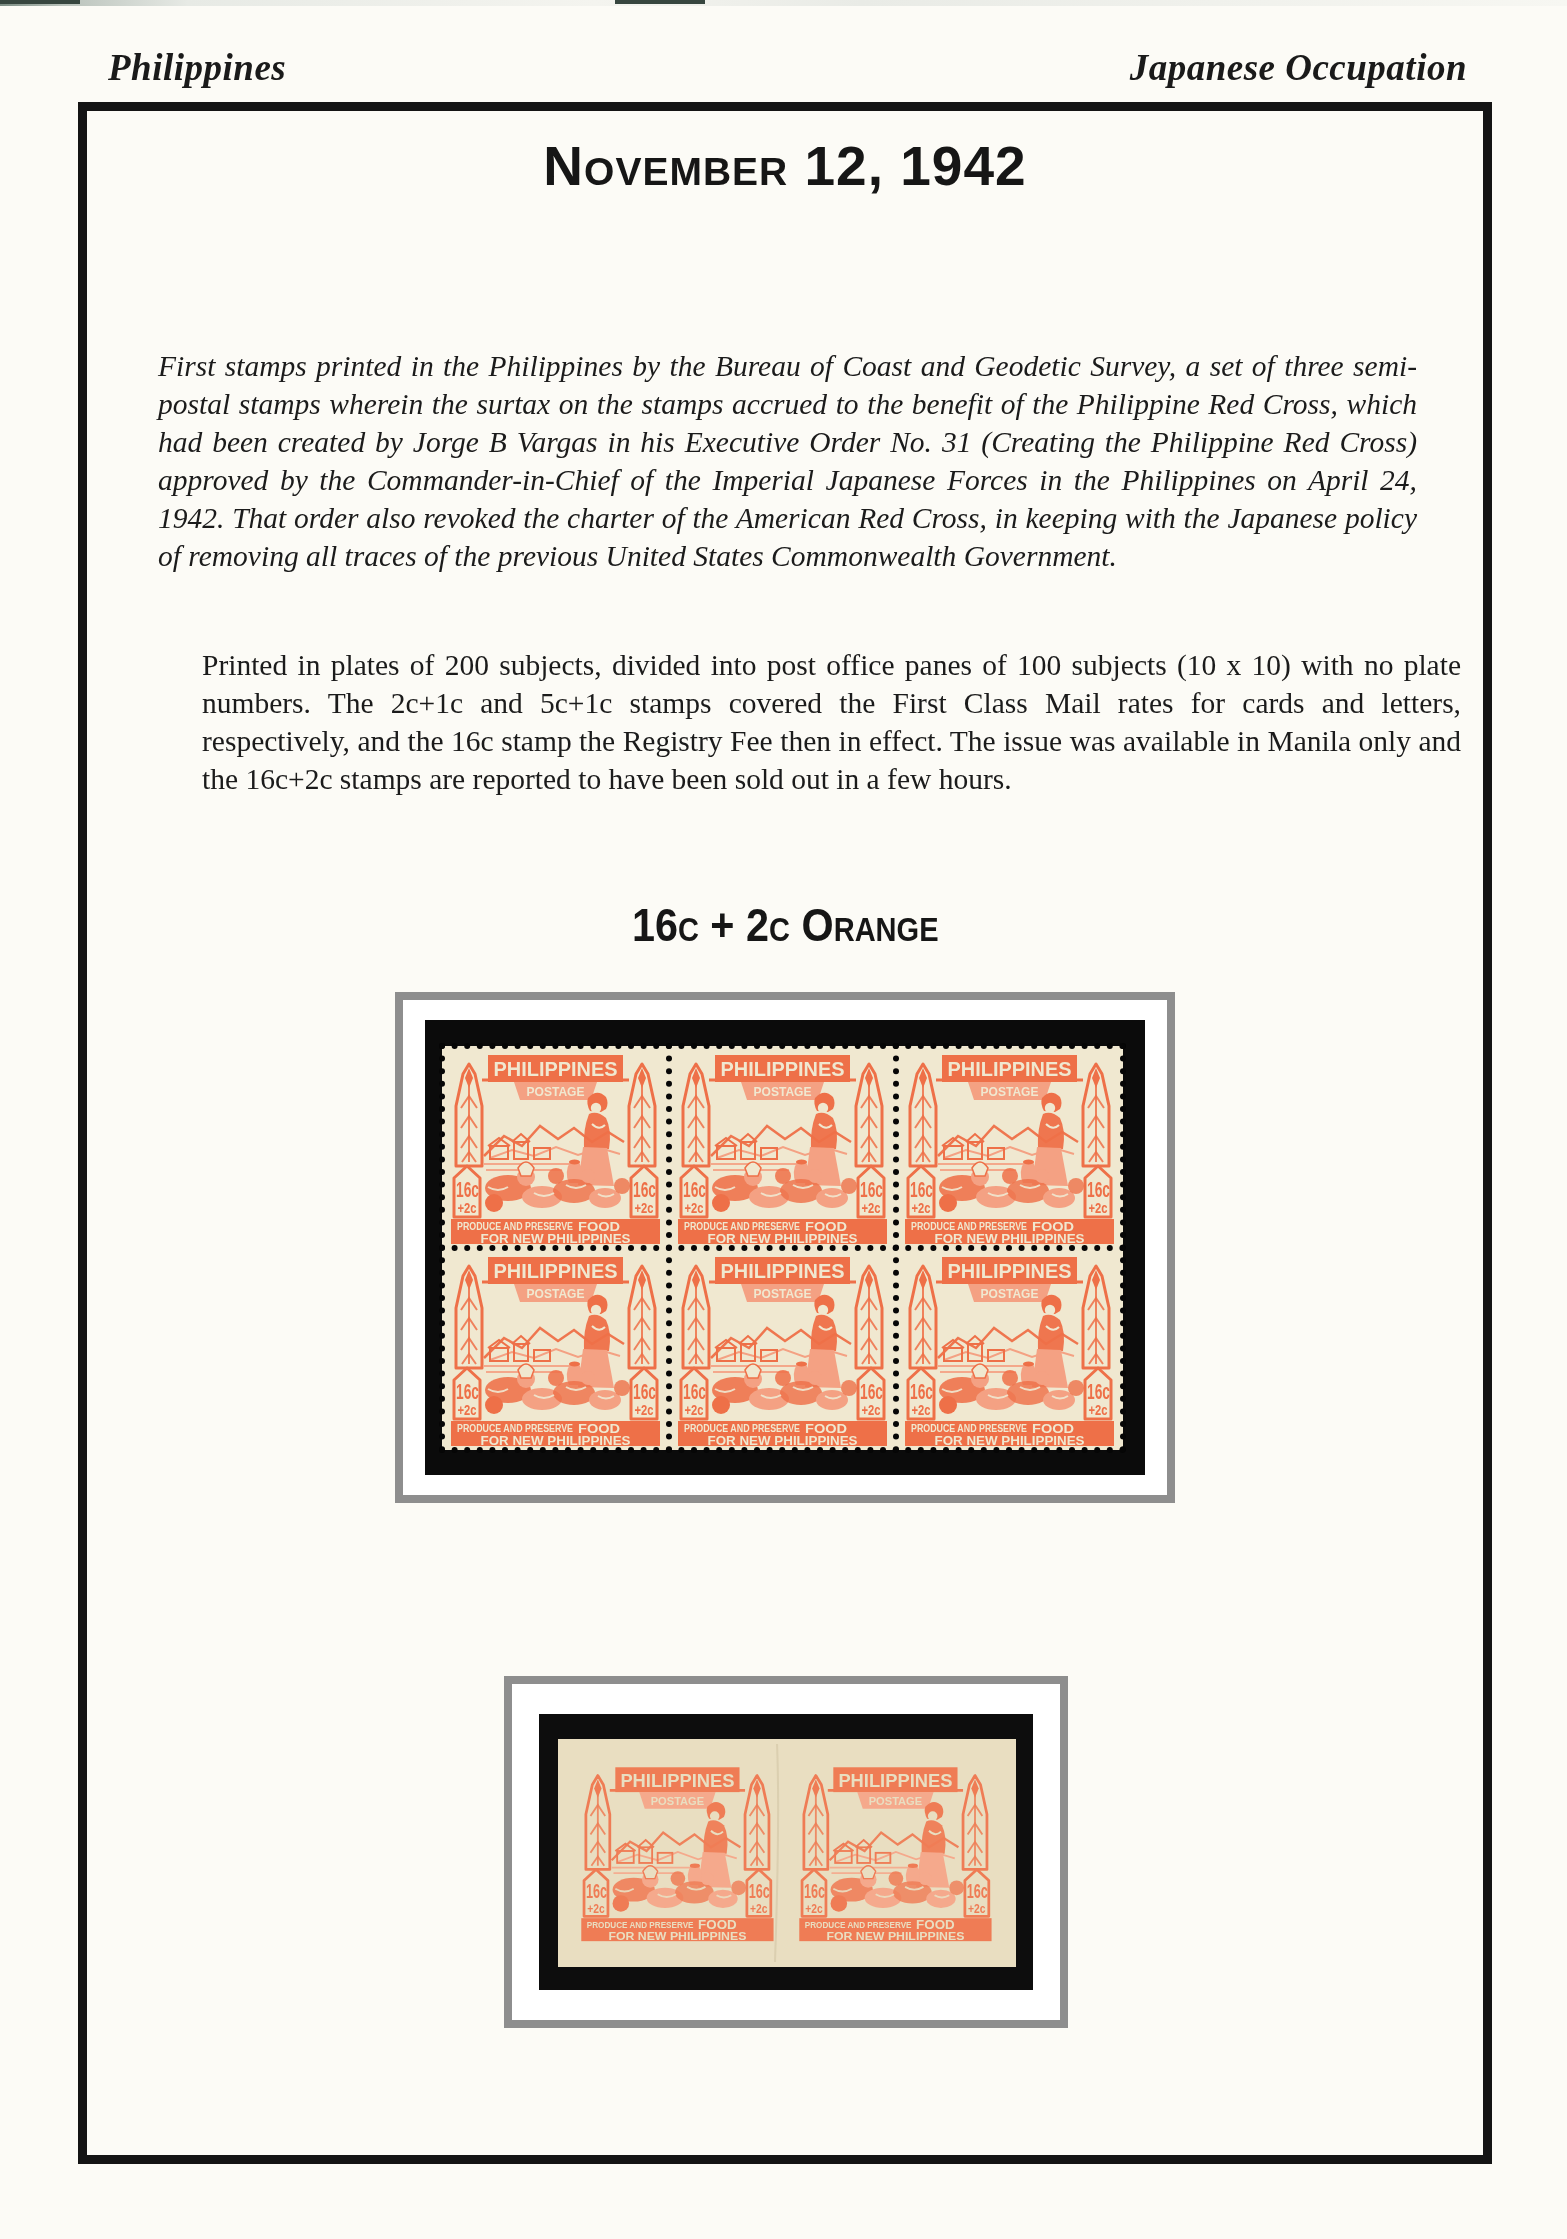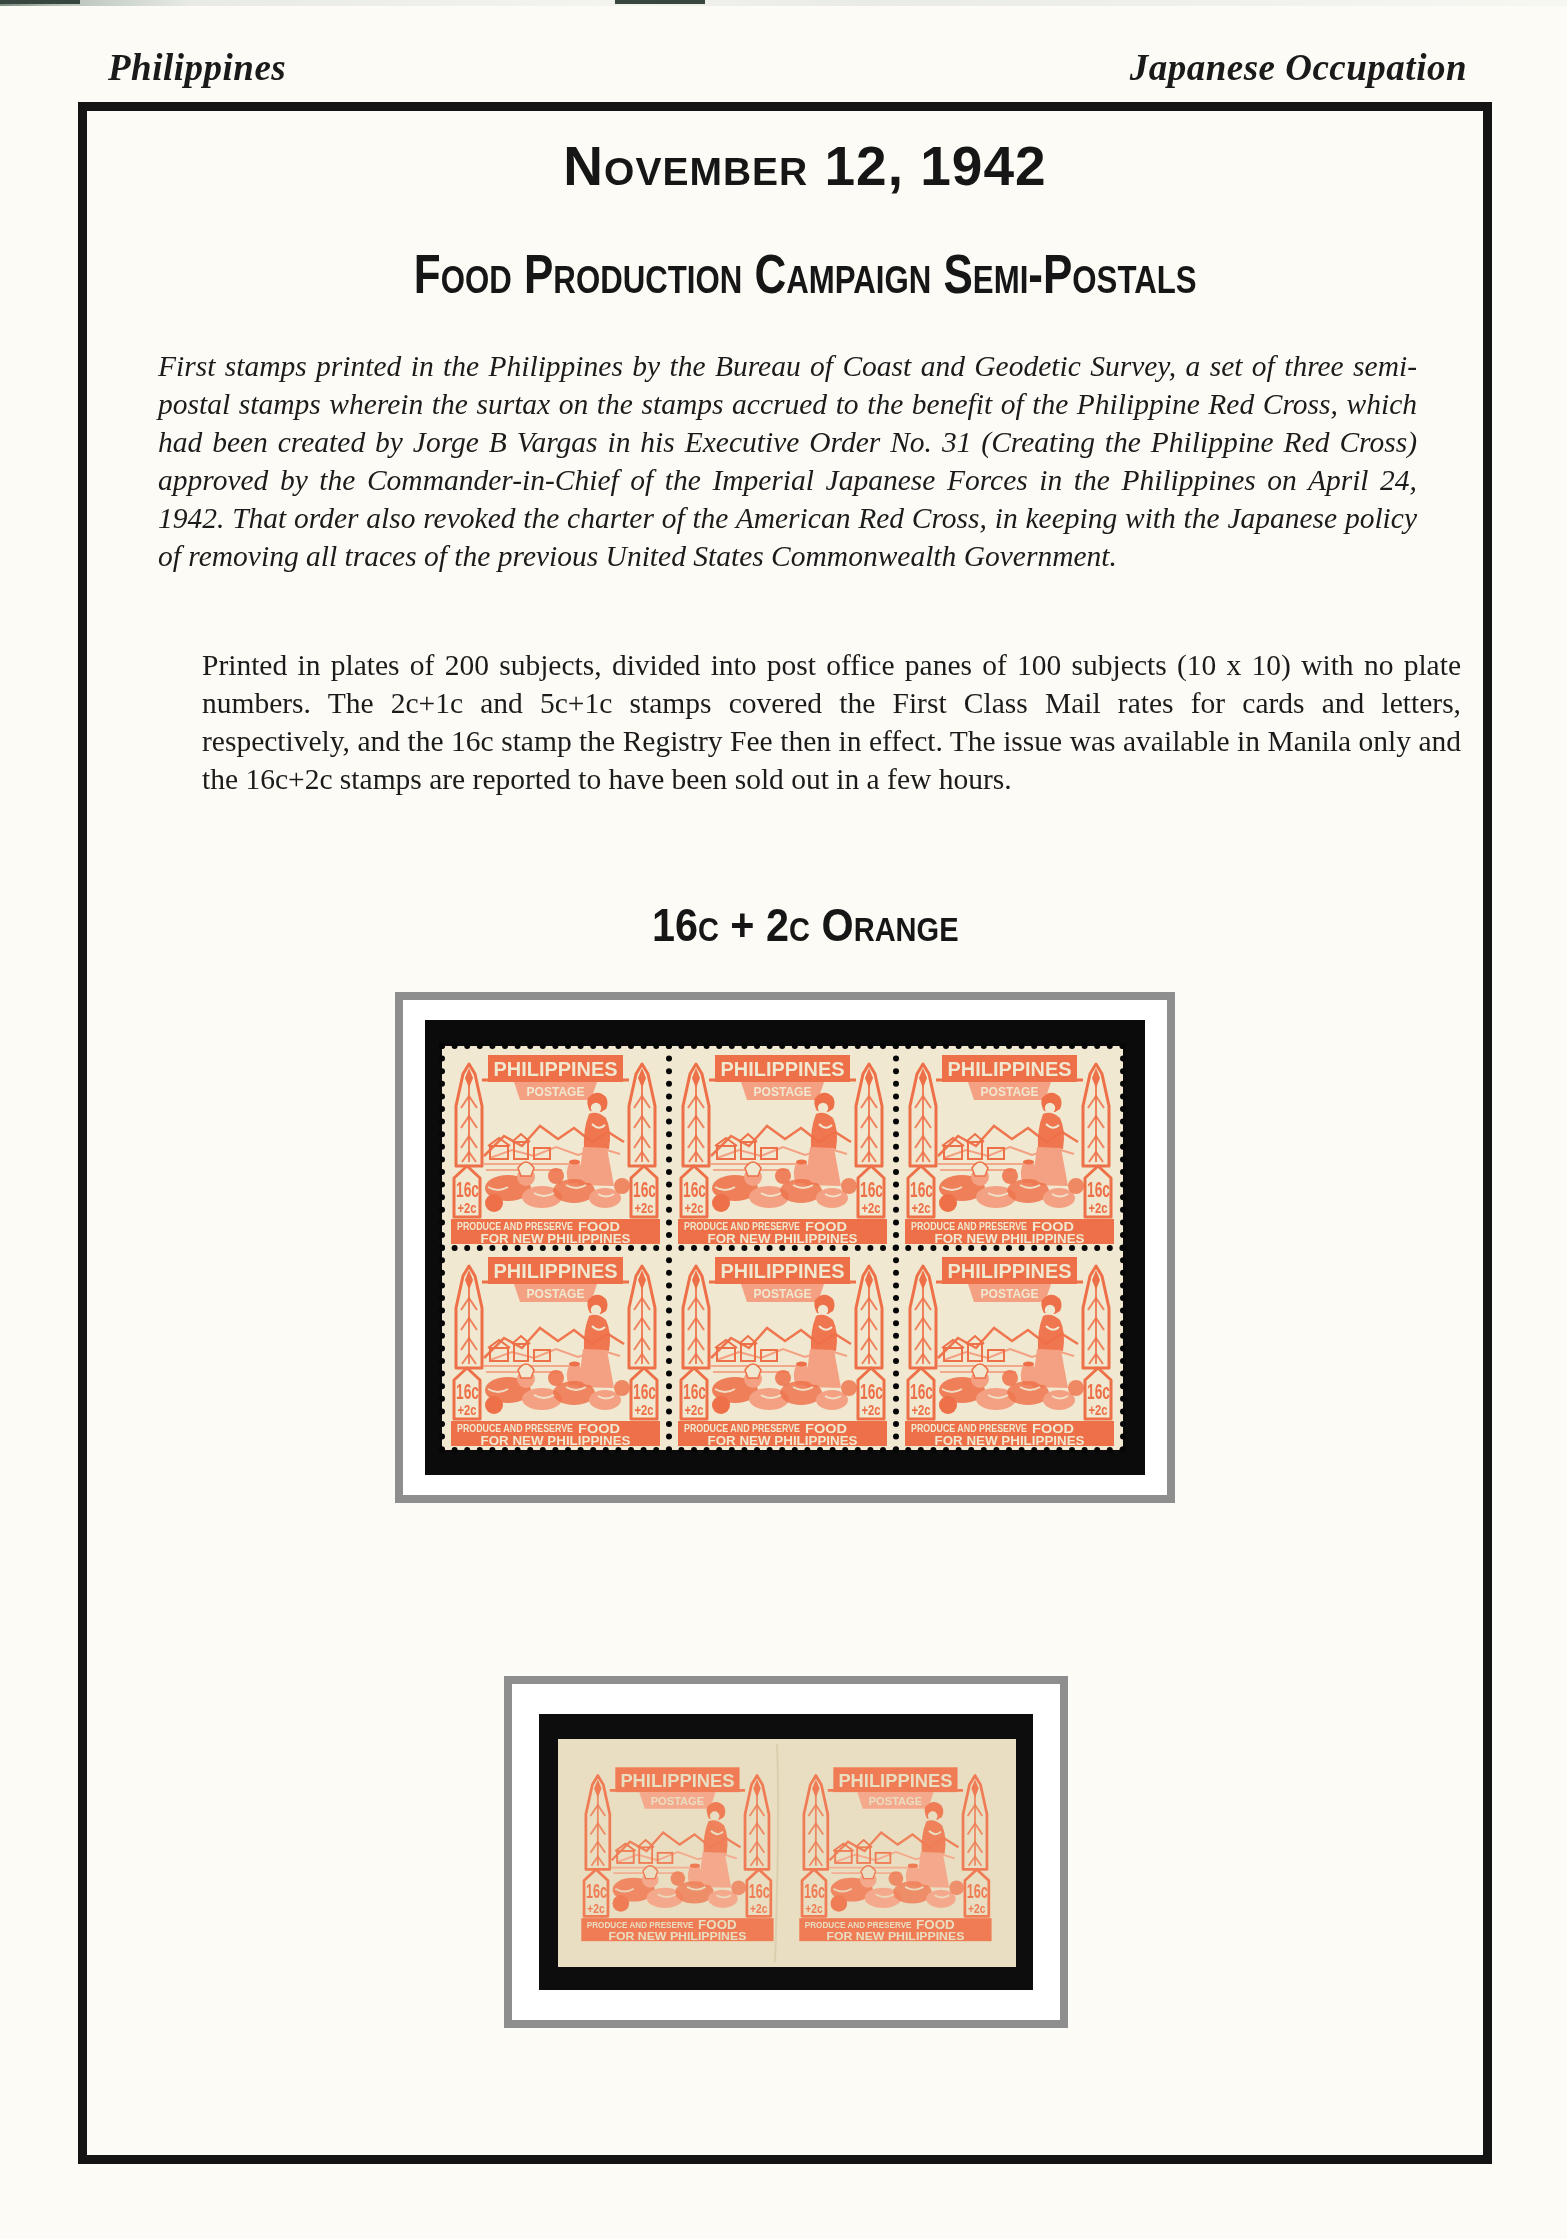--- a/index.html
+++ b/index.html
@@ -20,21 +20,21 @@
   .scan-edge{position:absolute;left:0;top:0;width:100%;height:6px;
     background:linear-gradient(to right,#7c8d84 0%,#b9c2bb 4%,#e7eae5 12%,#f4f4ef 38%,#e9ebe6 55%,#f7f7f2 100%);}
   .scan-dash{position:absolute;height:4px;background:#37463f;top:0;}
   .hdr{position:absolute;top:46px;font-family:"Liberation Serif",serif;
     font-style:italic;font-weight:700;font-size:37px;letter-spacing:.5px;}
   .hdr-left{left:108px;}
   .hdr-right{right:100px;}
   .frame{position:absolute;left:78px;top:102px;width:1414px;height:2062px;
     border:9px solid #141414;box-sizing:border-box;background:transparent;}
   .h{position:absolute;left:78px;width:1414px;text-align:center;
-    font-weight:700;font-variant:small-caps;white-space:nowrap;color:#161616;padding-left:20px;}
+    font-weight:700;font-variant:small-caps;white-space:nowrap;color:#161616;}
   .h .cond{display:inline-block;transform-origin:50% 50%;}
   .date-title{top:134px;font-size:55px;letter-spacing:1px;}
   .main-title{top:242px;font-size:55px;}
   .main-title .cond{transform:scaleX(.80);}
   .sec-heading{font-size:47px;text-decoration:underline;}
   .sec1{top:897px;}
   .sec1 .cond{transform:scaleX(.88);}
   .sec2{top:1612px;}
   .sec2 .cond{transform:scaleX(.87);}
   .body-par{position:absolute;left:158px;width:1259px;margin:0;
@@ -159,23 +159,20 @@
   <div class="scan-dash" style="left:0;width:80px;"></div>
   <div class="scan-dash" style="left:615px;width:90px;"></div>
 
   <div class="hdr hdr-left">Philippines</div>
   <div class="hdr hdr-right">Japanese Occupation</div>
 
   <div class="frame"></div>
 
   <div class="h date-title">
     <span class="cond">November 12, 1942</span>
-  </div>
-  <div class="h main-title">
-    <span class="cond">Food Production Campaign Semi-Postals</span>
   </div>
 
   <p class="body-par p1">First stamps printed in the Philippines by the Bureau of Coast and Geodetic Survey, a set of three semi-postal stamps wherein the surtax on the stamps accrued to the benefit of the Philippine Red Cross, which had been created by Jorge B Vargas in his Executive Order No. 31 (Creating the Philippine Red Cross) approved by the Commander-in-Chief of the Imperial Japanese Forces in the Philippines on April 24, 1942. That order also revoked the charter of the American Red Cross, in keeping with the Japanese policy of removing all traces of the previous United States Commonwealth Government.</p>
   <p class="body-par p2">Printed in plates of 200 subjects, divided into post office panes of 100 subjects (10 x 10) with no plate numbers. The 2c+1c and 5c+1c stamps covered the First Class Mail rates for cards and letters, respectively, and the 16c stamp the Registry Fee then in effect. The issue was available in Manila only and the 16c+2c stamps are reported to have been sold out in a few hours.</p>
 
   <div class="h sec-heading sec1">
     <span class="cond">16c + 2c Orange</span>
   </div>
 
   <div class="photo photo-block">

